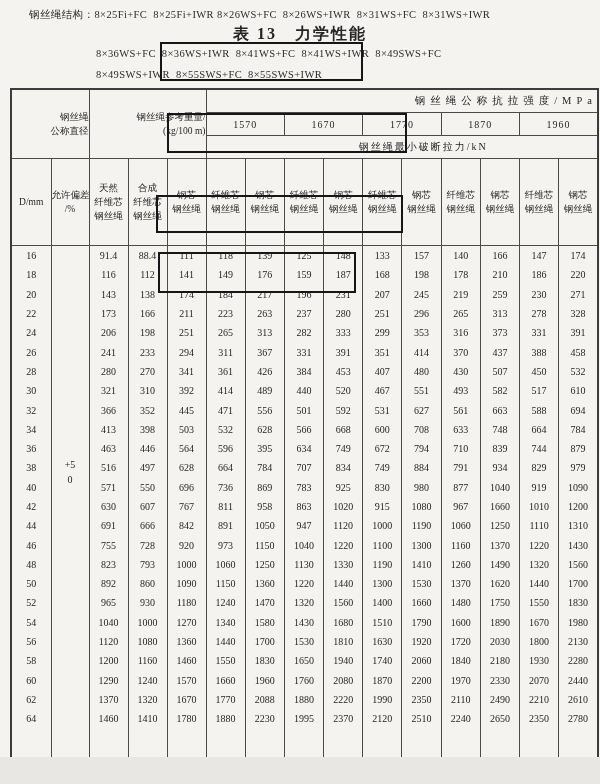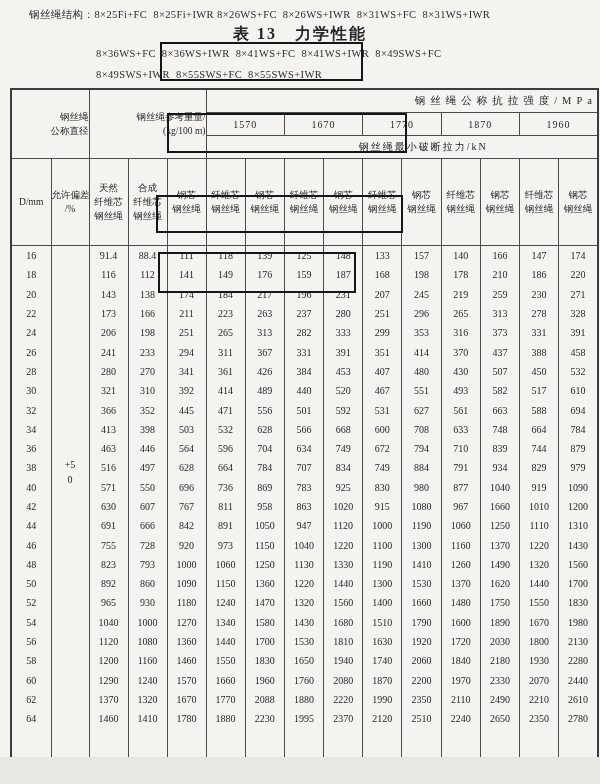--- a/index.html
+++ b/index.html
@@ -379,21 +379,21 @@
           <td>748</td>
           <td>664</td>
           <td>784</td>
         </tr>
         <tr>
           <td>36</td>
           <td>463</td>
           <td>446</td>
           <td>564</td>
           <td>596</td>
-          <td>704</td>
+          <td>395</td>
           <td>634</td>
           <td>749</td>
           <td>672</td>
           <td>794</td>
           <td>710</td>
           <td>839</td>
           <td>744</td>
           <td>879</td>
         </tr>
         <tr>

